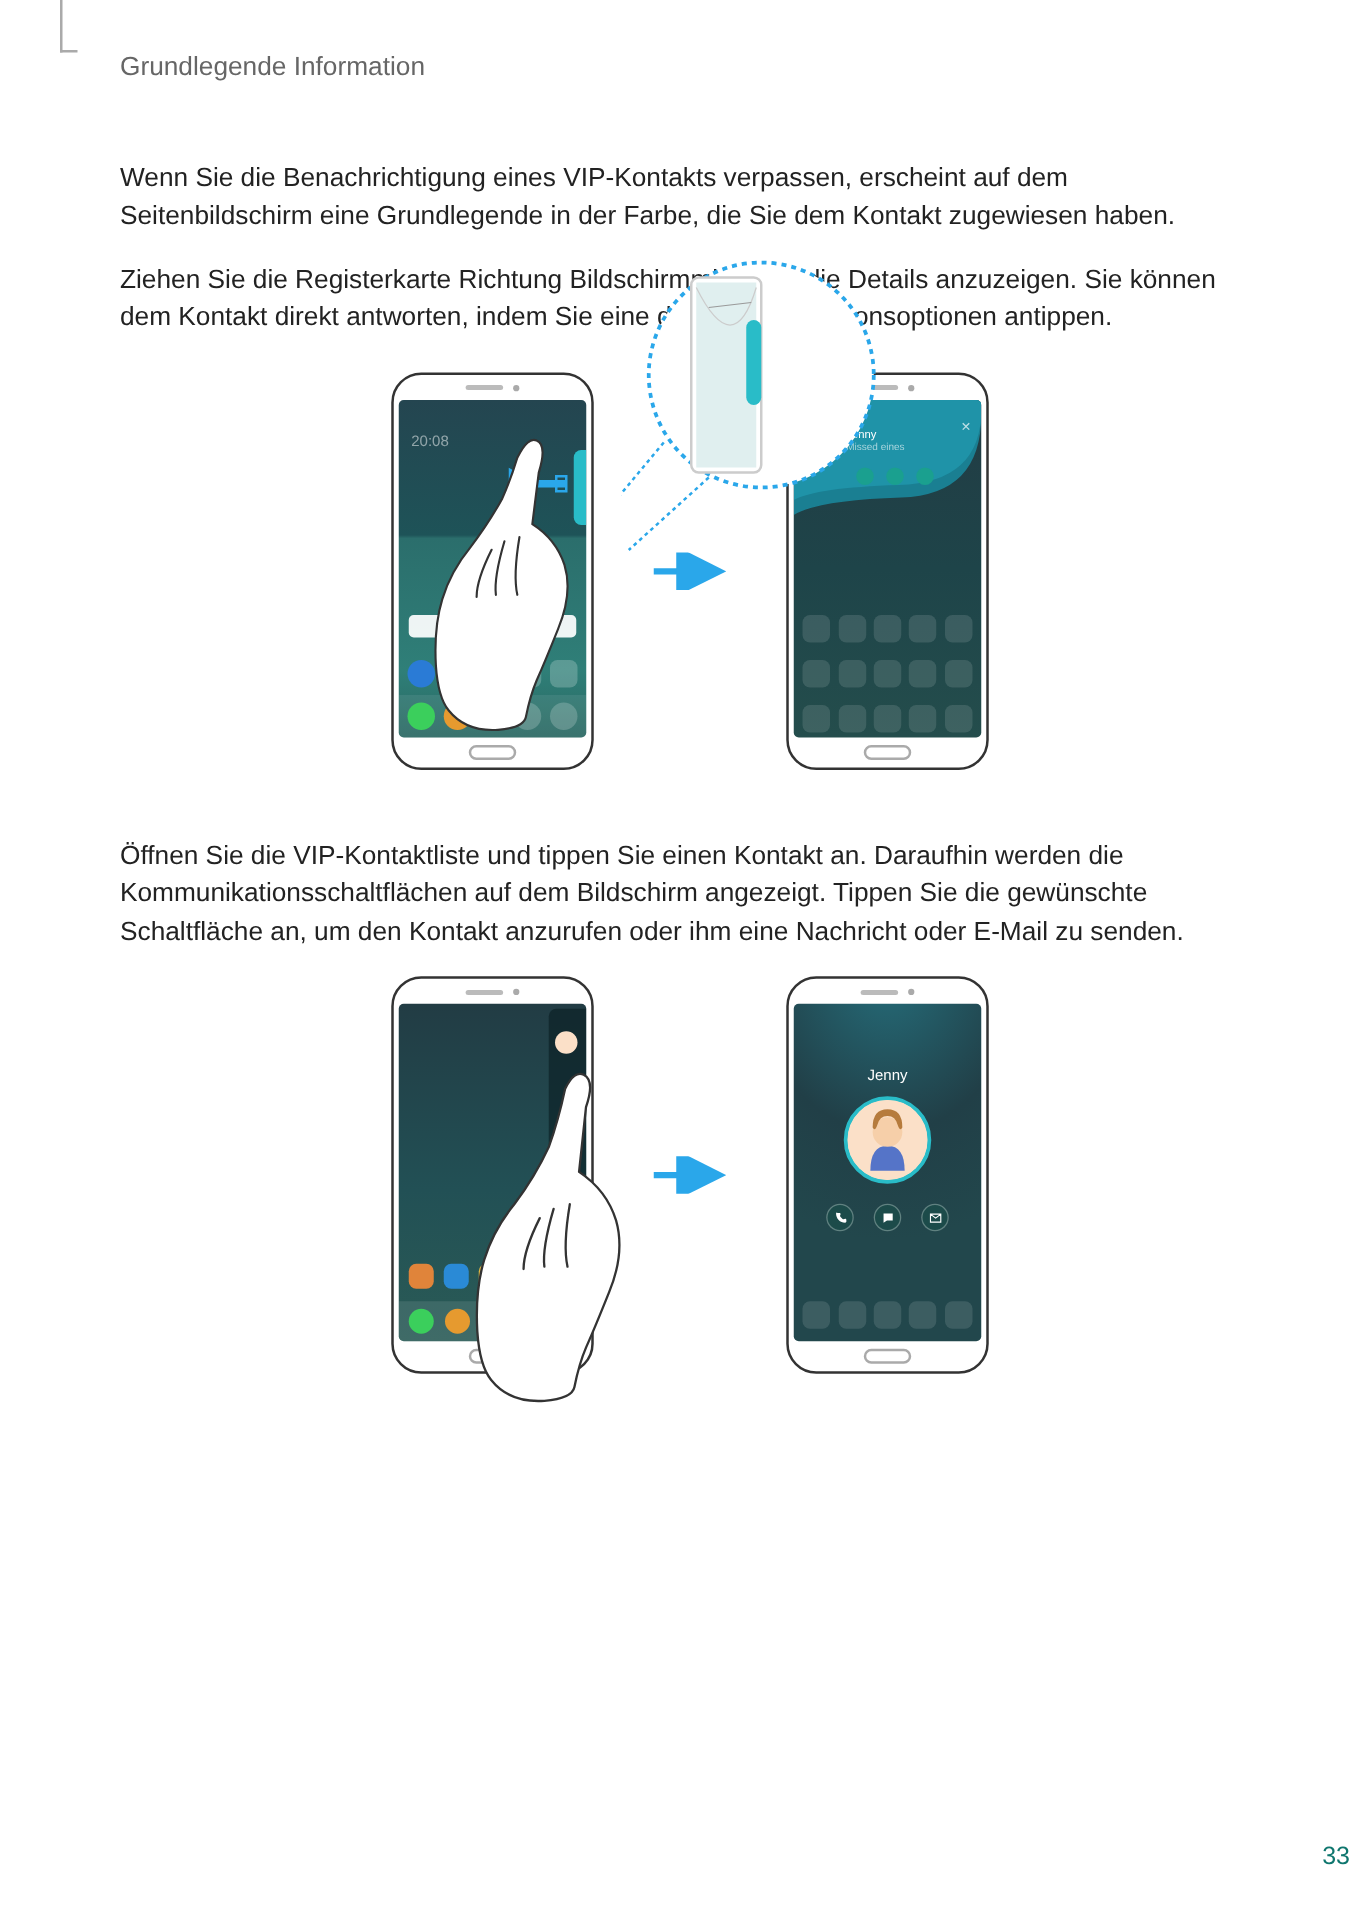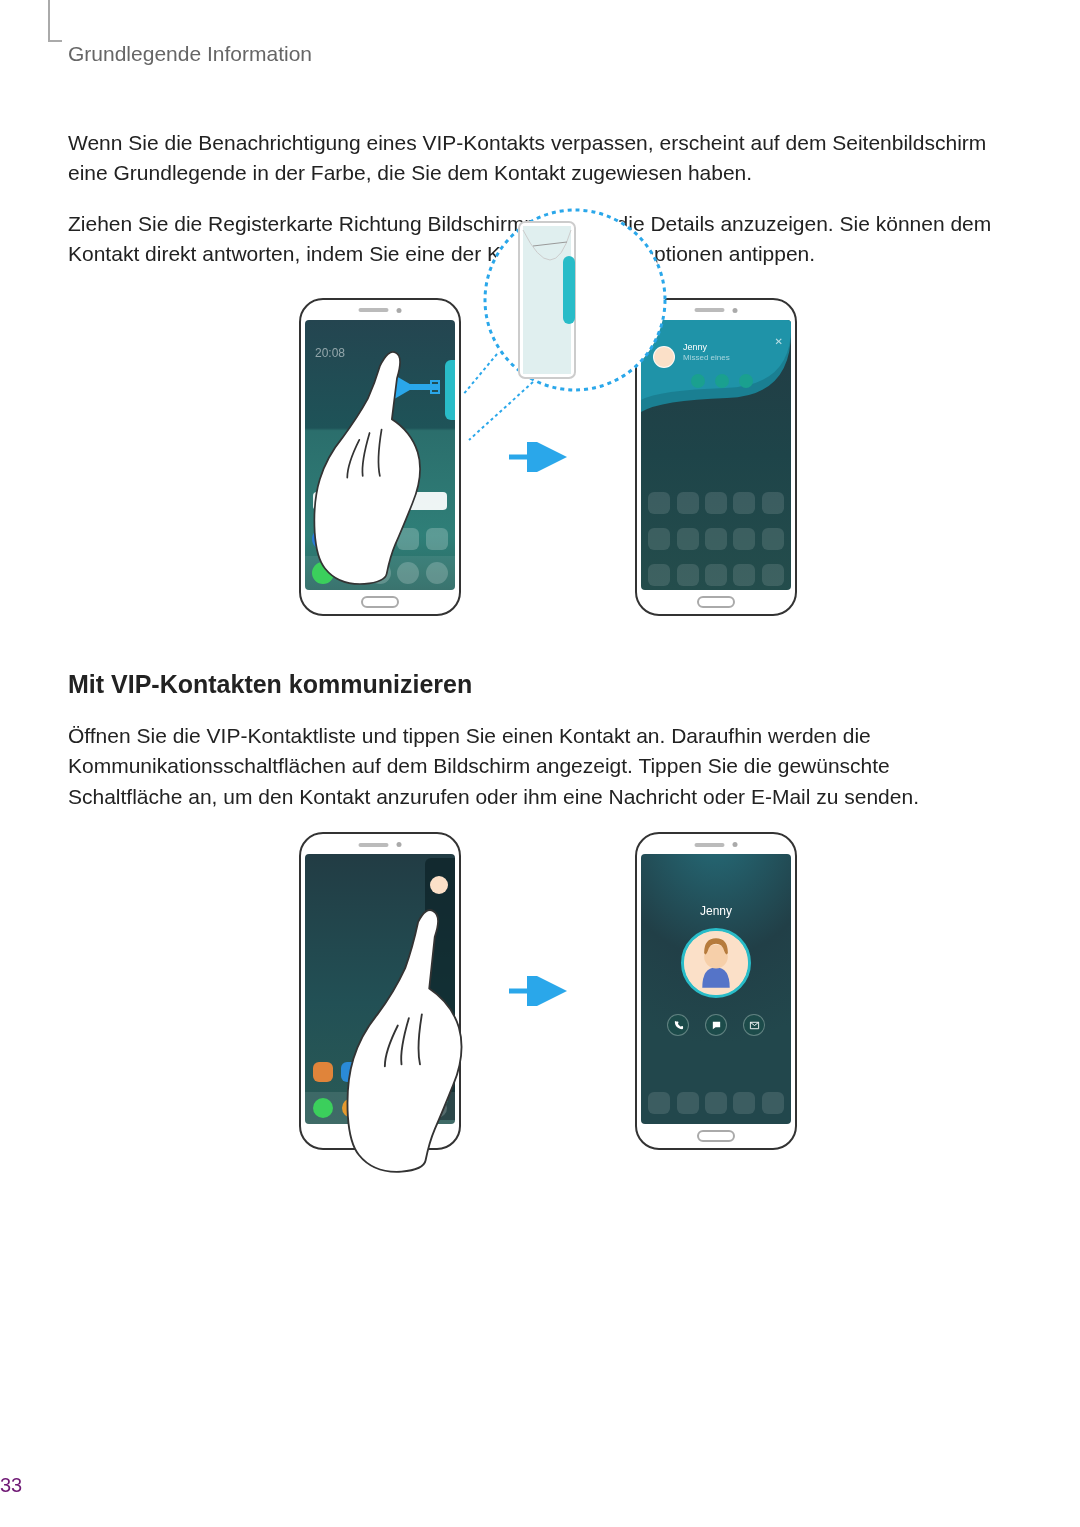--- a/index.html
+++ b/index.html
@@ -5,21 +5,21 @@
   * { box-sizing: border-box; margin: 0; padding: 0; }
   body {
     width: 1080px;
     height: 1527px;
     background: #fff;
     font-family: Arial, Helvetica, sans-serif;
     color: #222;
     position: relative;
   }
   .page {
-    padding: 38px 72px 0 68px;
+    padding: 38px 72px 0 96px;
   }
   .corner-mark {
     position: absolute;
     top: 0;
     left: 48px;
     width: 14px;
     height: 42px;
     border-left: 2px solid #aaa;
     border-bottom: 2px solid #aaa;
   }
@@ -47,21 +47,20 @@
     align-items: center;
     gap: 46px;
     margin: 18px 0 40px 0;
     position: relative;
   }
   .figure-row.first { margin-top: 28px; margin-bottom: 54px; }
   .phone {
     position: relative;
     width: 162px;
     height: 318px;
-    margin-left: 20px;
   }
   .phone-frame {
     position: absolute;
     inset: 0;
     border: 2px solid #333;
     border-radius: 24px;
     background: #fff;
   }
   .phone-top {
     position: absolute;
@@ -209,23 +208,24 @@
     width:210px;
     height:260px;
     z-index:3;
   }
   .phone-wrap.with-zoom{ position:relative; }
   
   .page-num{
     position:absolute;
     bottom:30px;
     left:0;right:0;
-    text-align:left;
+    text-align:right;
     font-size:20px;
-    color:#701a75;
+    color:#0f766e;
+    padding-left:24px;
   }
   
   .screen.home2 {
     background: linear-gradient(180deg,#223c44 0%,#225055 55%,#2a5b56 100%);
   }
   .sidebar-strip{
     position:absolute;right:0;top:4px;width:30px;bottom:4px;
     background: rgba(10,30,35,0.65);
     border-top-left-radius:6px;border-bottom-left-radius:6px;
   }
@@ -403,21 +403,20 @@
             <div class="bi"></div>
             <div class="bi"></div>
             <div class="bi"></div>
             <div class="bi"></div>
           </div>
       </div>
       <div class="home-btn"></div>
     </div>
   </div>
 
-  <h2>Mit VIP-Kontakten kommunizieren</h2>
   <p class="body">Öffnen Sie die VIP-Kontaktliste und tippen Sie einen Kontakt an. Daraufhin werden die Kommunikationsschaltflächen auf dem Bildschirm angezeigt. Tippen Sie die gewünschte Schaltfläche an, um den Kontakt anzurufen oder ihm eine Nachricht oder E-Mail zu senden.</p>
 
   <div class="figure-row">
 
     <div style="position:relative;">
       <div class="phone">
         <div class="phone-frame"></div>
         <div class="phone-top">
             <div class="speaker"></div>
             <div class="cam"></div>

